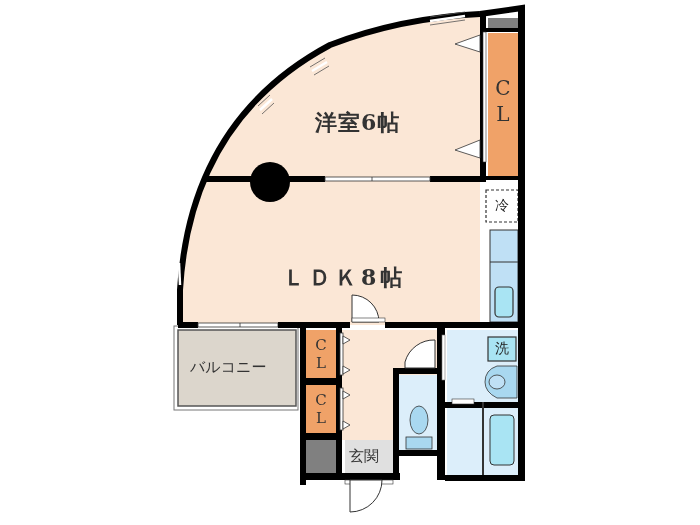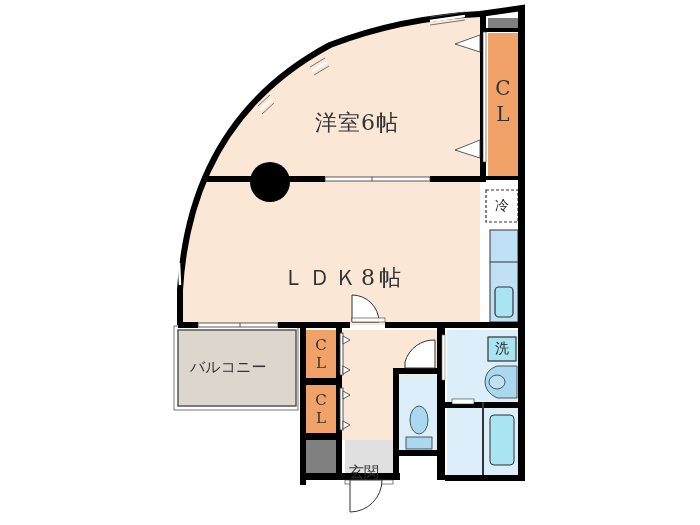--- a/index.html
+++ b/index.html
@@ -1,20 +1,20 @@
 <!DOCTYPE html>
 <html><head>
 <meta charset="utf-8">
 <style>
   html, body { margin: 0; padding: 0; background: #ffffff; }
   body { width: 700px; height: 525px; position: relative; overflow: hidden;
          font-family: "DejaVu Serif", "Liberation Serif", serif; }
   #plan { position: absolute; left: 0; top: 0; }
   .lbl { position: absolute; color: #333; white-space: nowrap; }
-  .room-big { font-size: 22px; letter-spacing: 1px; }
+  .room-big { font-size: 22px; letter-spacing: 1px; font-weight: bold; }
   .cl { font-size: 20px; line-height: 26px; text-align: center; width: 30px; }
   .cl-small { font-size: 15px; line-height: 18px; text-align: center; width: 26px; }
   .small { font-size: 15px; text-align: center; }
   .badge { position: absolute; display: flex; align-items: center; justify-content: center;
            font-size: 14px; color: #222; }
 </style>
 </head>
 <body>
 
 <svg id="plan" width="700" height="525" viewBox="0 0 700 525" xmlns="http://www.w3.org/2000/svg">
@@ -122,21 +122,21 @@
 
   <rect x="488" y="337" width="28" height="24" fill="#a9e4f3" stroke="#333" stroke-width="1.2"></rect>
 
   <rect x="345" y="480" width="48" height="4" fill="#fff" stroke="#333" stroke-width="0.6"></rect>
   <path d="M350,480 L350,512 A32,32 0 0 0 382,480 Z" fill="#fff" stroke="#333" stroke-width="1"></path>
 </svg>
 
 <div class="lbl room-big" style="left:315px; top:108px;">洋室6帖</div>
 <div class="lbl room-big" style="left:283px; top:243px; letter-spacing:4px;margin-top:20px;">ＬＤＫ8帖</div>
 <div class="lbl small" style="left:190px; top:358px;">バルコニー</div>
-<div class="lbl small" style="left:349px; top:447px;margin-top:16px;">玄関</div>
+<div class="lbl small" style="left:349px; top:447px;">玄関</div>
 
 <div class="lbl cl" style="left:488px; top:75px;">
   <div>C</div>
   <div>L</div>
 </div>
 <div class="lbl cl-small" style="left:308px; top:336px;">
   <div>C</div>
   <div>L</div>
 </div>
 <div class="lbl cl-small" style="left:308px; top:391px;">

